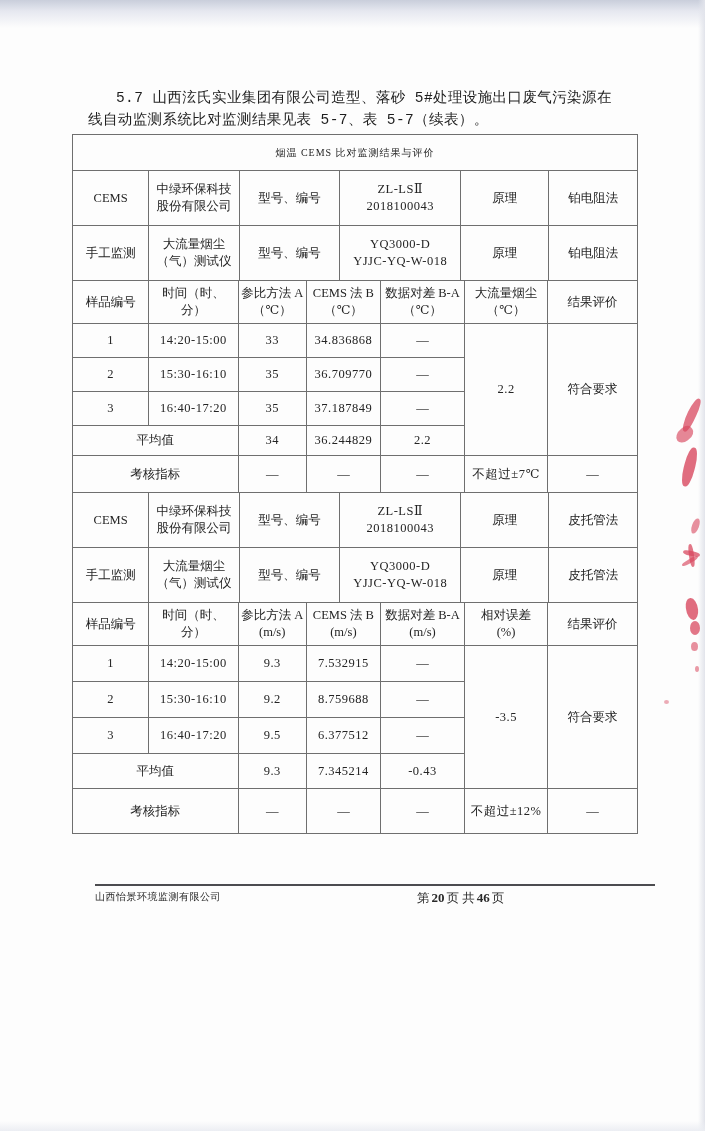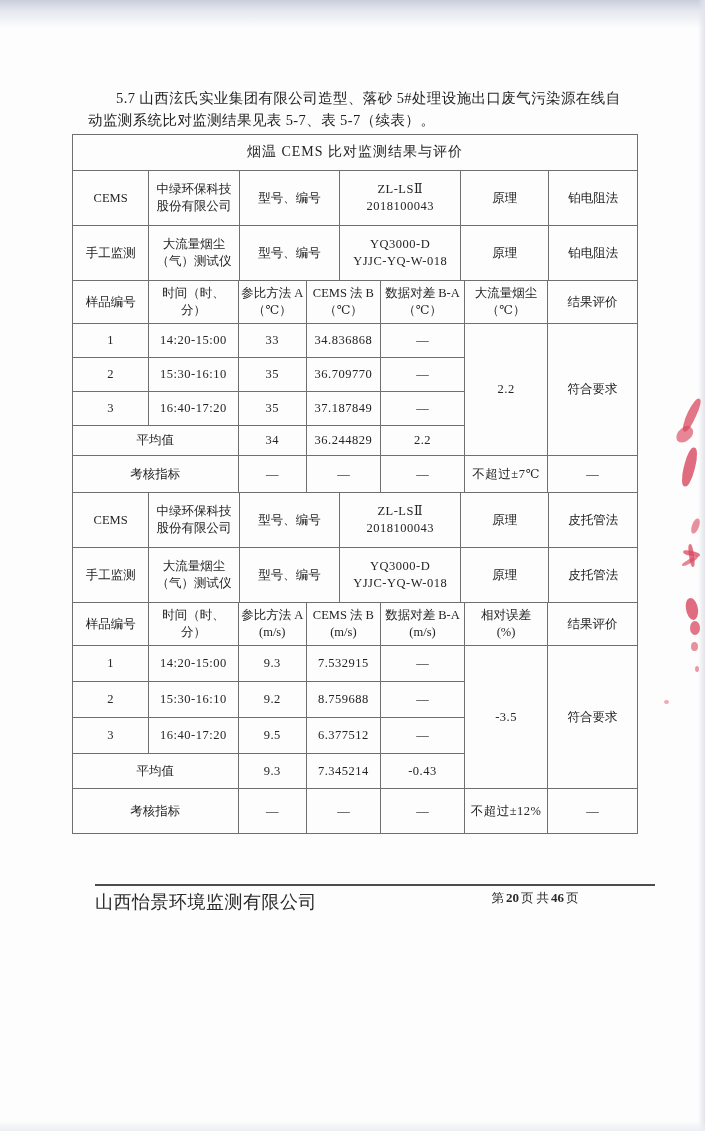--- a/index.html
+++ b/index.html
@@ -18,48 +18,48 @@
     position:absolute; top:0; right:0; width:7px; height:100%;
     background:linear-gradient(to left,#e2e4eb,rgba(255,255,255,0));
   }
   .scan-edge-bottom {
     position:absolute; bottom:0; left:0; right:0; height:10px;
     background:linear-gradient(to top,#eceef3,rgba(255,255,255,0));
   }
   .intro {
     position:absolute; top:72px; left:88px; width:538px;
     font-size:14.5px; line-height:22px; color:#1e1e1e;
-    text-indent:28px; letter-spacing:0.4px;
+    text-indent:28px; letter-spacing:0.4px;font-family:Liberation Mono, monospace;
   }
   .table-title {
     position:absolute; top:114px; left:72px; width:566px;
     text-align:center; font-weight:bold; font-size:14px; color:#101010;
     letter-spacing:0.5px; white-space:pre;
   }
   .tables { position:absolute; top:134px; left:72px; width:566px; }
   table { border-collapse:collapse; width:566px; table-layout:fixed; }
   table + table { margin-top:-1px; }
   td {
     border:1px solid #6f6f6f; text-align:center; vertical-align:middle;
     white-space:pre-line; font-size:12.5px; color:#242424;
     padding:1px 2px; line-height:1.35; overflow:hidden;
   }
-  .section-head td { height:33px; font-size:14px; letter-spacing:1px;margin-left:44px; }
+  .section-head td { height:33px; font-size:10px; letter-spacing:1px;margin-left:44px; }
   .info-row td { height:52px; }
   .head-row td { height:40px; }
   .data-row td { height:31px; }
   .avg-row td { height:27px; }
   .assess-row td { height:34px; }
   .data-row-2 td { height:33px; }
   .avg-row-2 td { height:32px; }
   .assess-row-2 td { height:42px; }
   .num { letter-spacing:0.5px; }
   .footer-line { position:absolute; top:884px; left:95px; width:560px; border-top:2px solid #4c4c50; }
-  .footer-company { position:absolute; top:890px; left:95px; font-size:18px; color:#2a2a2a; letter-spacing:0.5px; }
-  .footer-page { position:absolute; top:890px; left:415px; width:240px; text-align:center; font-size:12.5px; color:#2a2a2a; }
+  .footer-company { position:absolute; top:890px; left:95px; font-size:10px; color:#2a2a2a; letter-spacing:0.5px; }
+  .footer-page { position:absolute; top:890px; left:415px; width:240px; text-align:left; font-size:12.5px; color:#2a2a2a; }
   .footer-page b { font-size:13px; }
   .footer-page span { margin:0 2px; }
   .stamp-mark { position:absolute; background:#d8485f; }
   .sm1  { left:687px; top:397px; width:9px;  height:36px; transform:rotate(26deg);  border-radius:50% 50% 40% 60%; opacity:.75; }
   .sm2  { left:675px; top:428px; width:19px; height:13px; transform:rotate(-38deg); border-radius:60% 40% 50% 50%; opacity:.65; }
   .sm3  { left:684px; top:447px; width:11px; height:40px; transform:rotate(14deg);  border-radius:45%; opacity:.8; }
   .sm4  { left:692px; top:518px; width:7px;  height:16px; transform:rotate(20deg);  border-radius:50%; opacity:.6; }
   .sm5a { left:683px; top:551px; width:17px; height:5px;  transform:rotate(12deg);  border-radius:40%; opacity:.75; }
   .sm5b { left:689px; top:544px; width:5px;  height:23px; transform:rotate(-8deg);  border-radius:40%; opacity:.75; }
   .sm5c { left:681px; top:559px; width:18px; height:4px;  transform:rotate(-30deg); border-radius:40%; opacity:.65; }

